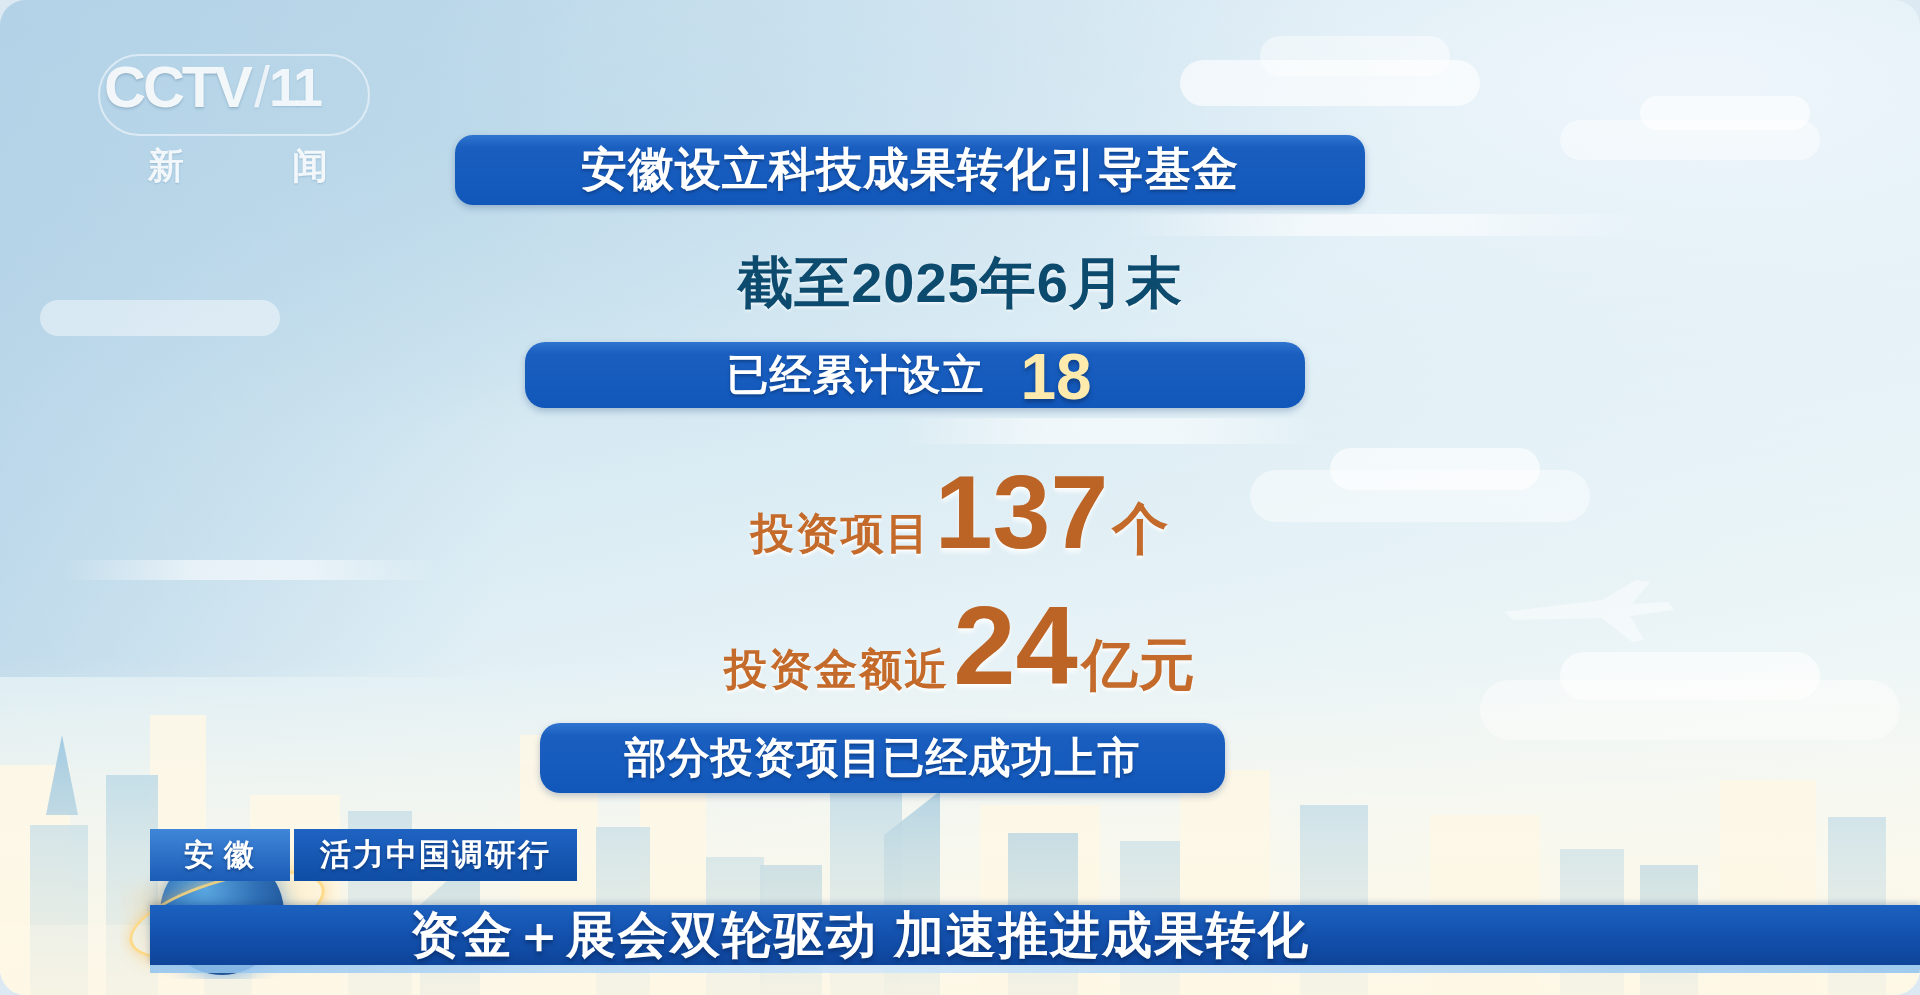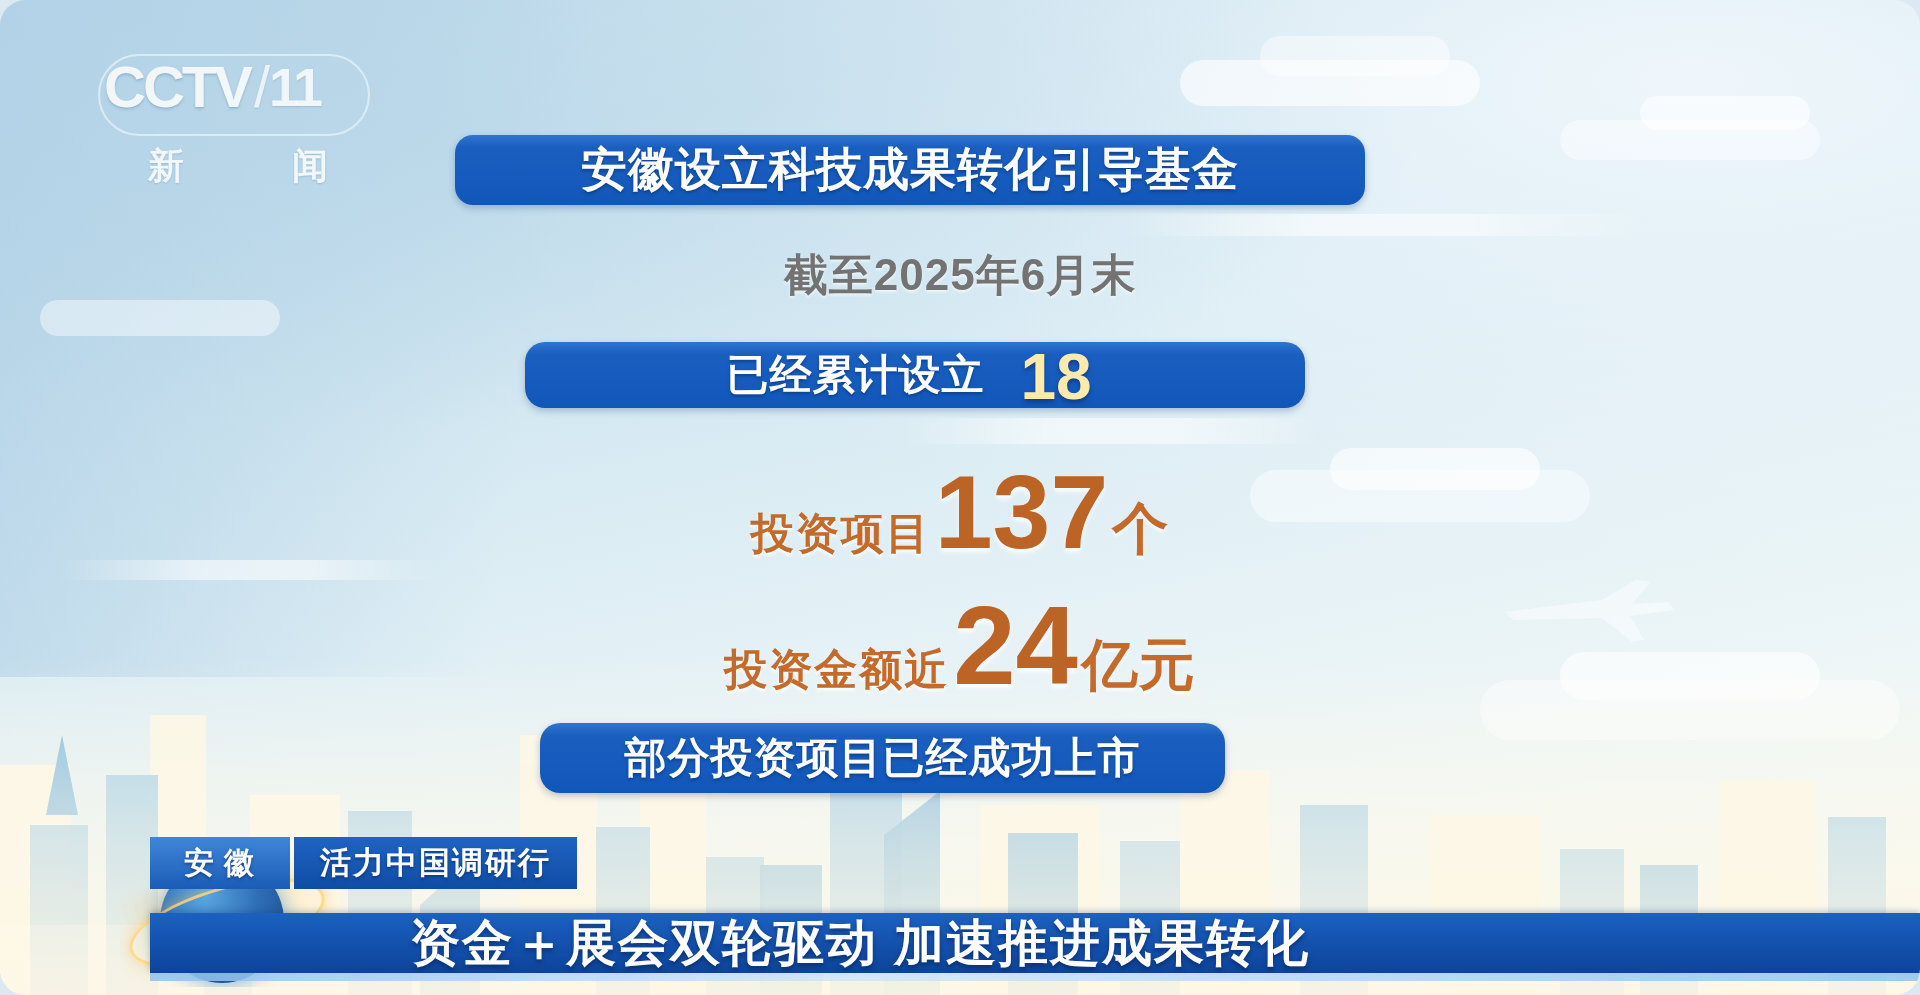--- a/index.html
+++ b/index.html
@@ -95,21 +95,21 @@
   .pill .hl{
     color:#ffeaad;font-weight:bold;
     text-shadow:0 3px 4px rgba(10,45,100,.6);
   }
 
   #banner-title{left:455px;top:135px;width:910px;height:70px;border-radius:18px;}
   #banner-title .t{font-size:46px;}
 
   #subtitle{
     position:absolute;left:0;right:0;top:246px;text-align:center;
-    font-size:44px;font-weight:bold;color:#737373;letter-spacing:1px;
+    font-size:56px;font-weight:bold;color:#0c4a6e;letter-spacing:1px;
     text-shadow:0 2px 3px rgba(255,255,255,.65);
   }
 
   #banner-funds{left:525px;top:342px;width:780px;height:66px;border-radius:20px;gap:24px;}
   #banner-funds .t{font-size:42px;}
   #banner-funds .hl{font-size:64px;padding:0 12px;line-height:1;position:relative;top:2px;}
 
   .statline{
     position:absolute;left:0;right:0;text-align:center;white-space:nowrap;
     font-weight:bold;color:#c46a2a;
@@ -128,21 +128,21 @@
     text-shadow:0 3px 3px rgba(255,255,255,.75);
   }
   #stat-projects{top:460px;}
   #stat-amount{top:590px;}
   #stat-amount .big{font-size:112px;}
 
   #banner-listed{left:540px;top:723px;width:685px;height:70px;border-radius:20px;}
   #banner-listed .t{font-size:42px;}
 
   
-  .lower{position:absolute;left:0;bottom:0;width:100%;height:240px;}
+  .lower{position:absolute;left:0;bottom:8px;width:100%;height:240px;}
 
   .globe{
     position:absolute;left:120px;bottom:8px;width:240px;height:140px;
     overflow:hidden;
   }
   .globe .sphere{
     position:absolute;left:40px;top:12px;width:124px;height:124px;border-radius:50%;
     background:radial-gradient(circle at 36% 30%, #5aa7e0 0%, #2f6fb5 45%, #14407f 100%);
     box-shadow:0 0 22px rgba(60,140,220,.65);
   }

